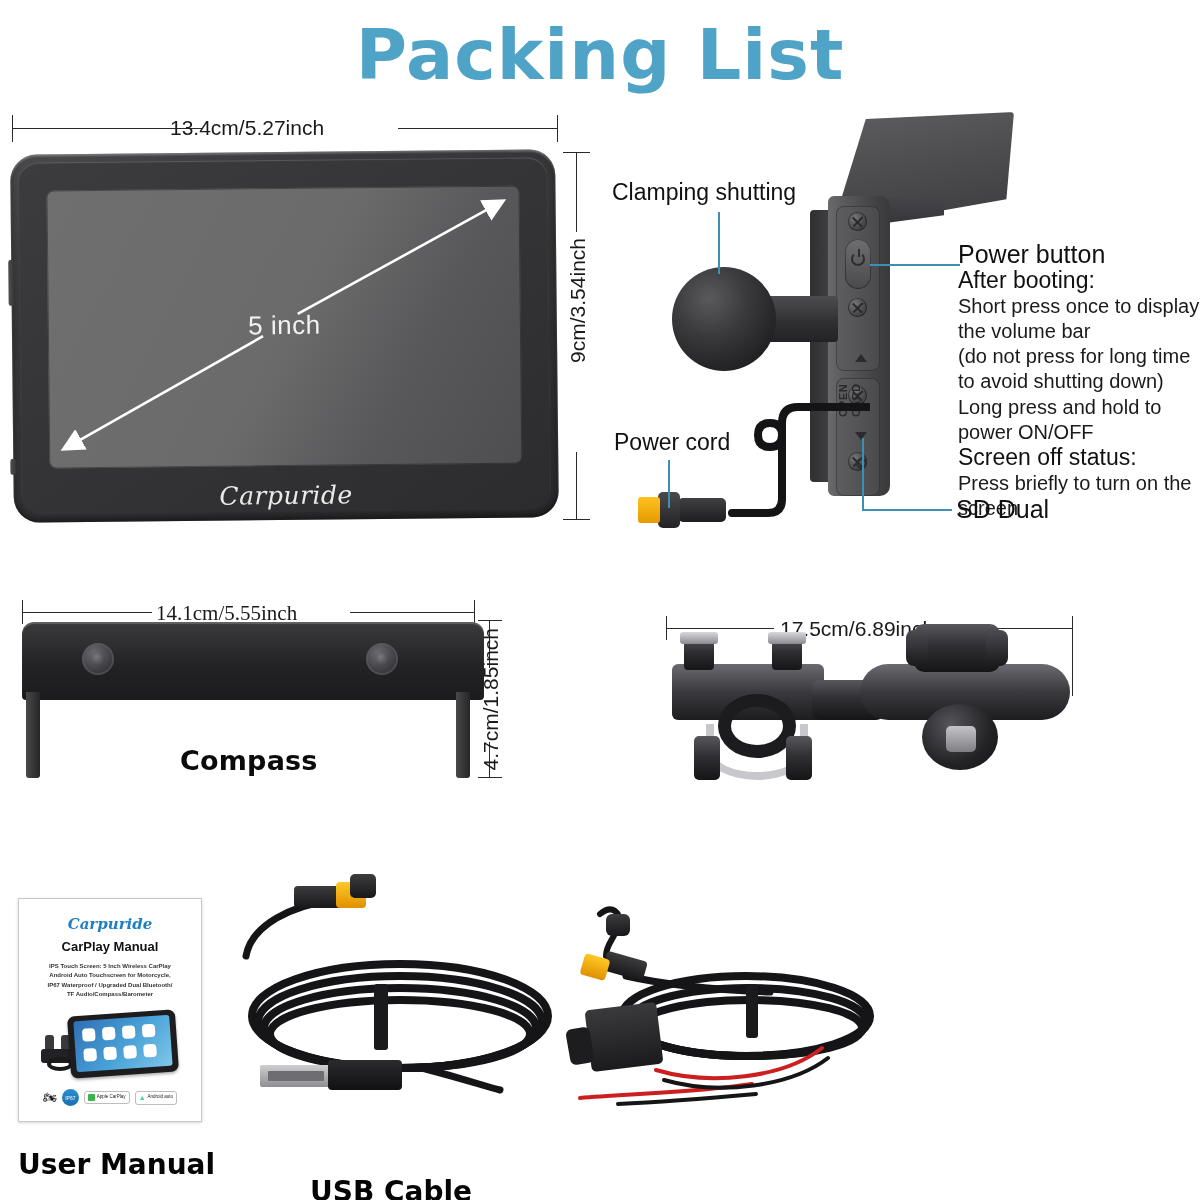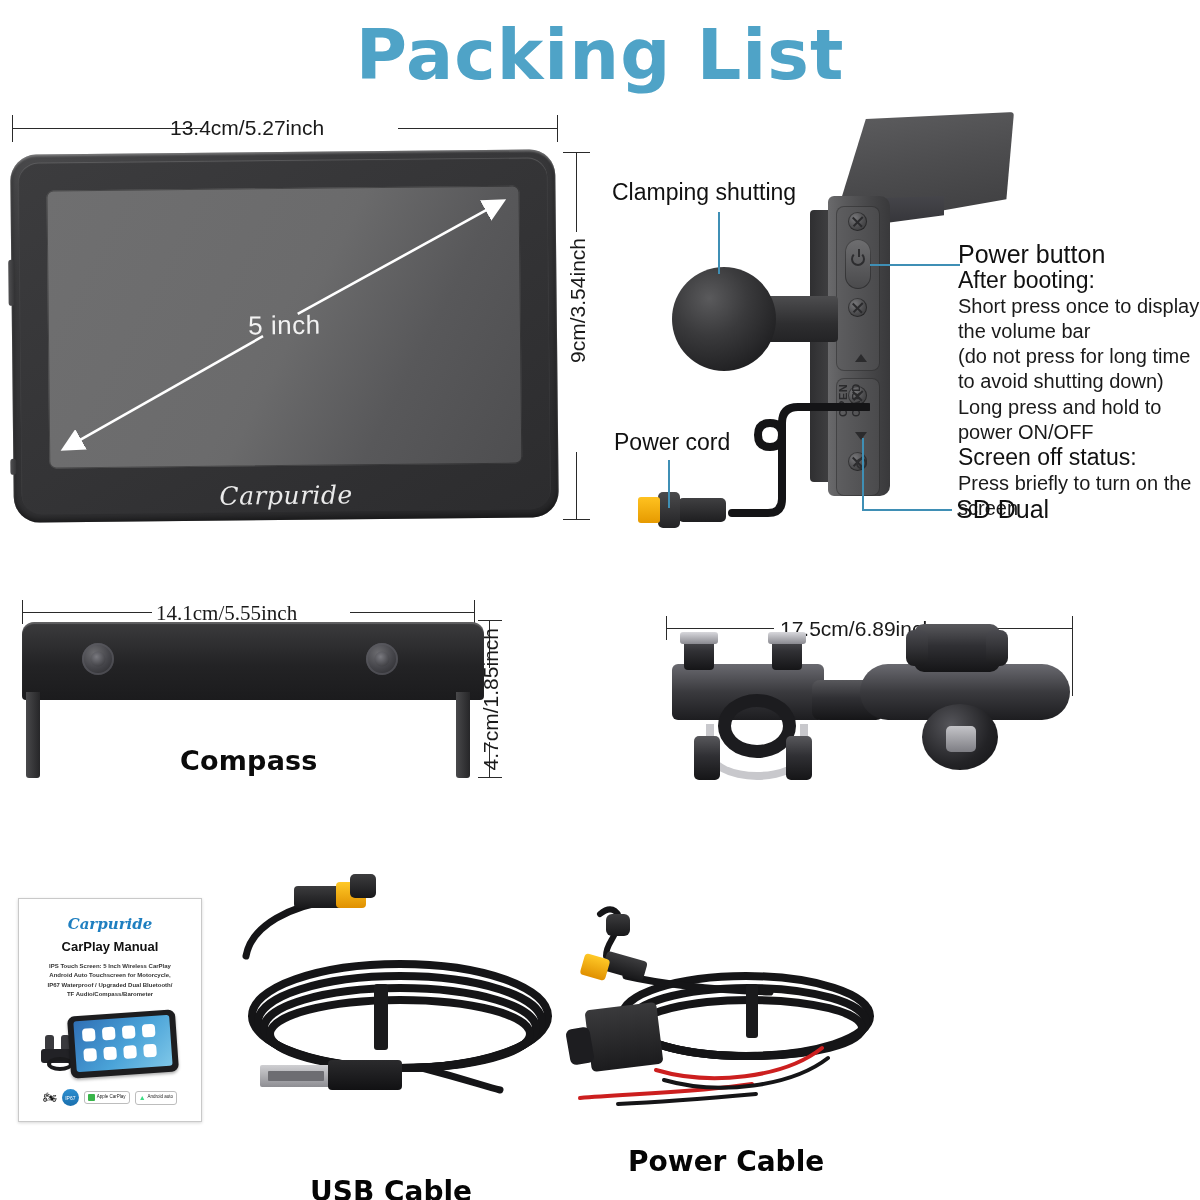--- a/index.html
+++ b/index.html
@@ -529,16 +529,16 @@
       </g>
     </svg>
     <div class="cable-tie" style="left:186px; top:86px; width:12px; height:54px;"></div>
     <div id="fuse-box"></div>
     <div class="abs" style="left:8px; top:130px; width:24px; height:36px; border-radius:6px; background:#1d1d20; transform:rotate(-10deg);"></div>
     <div class="wp-connector-black" style="left:44px; top:58px; width:42px; height:20px; transform:rotate(16deg);"></div>
     <div class="wp-connector-yellow" style="left:22px; top:58px; width:26px; height:22px; transform:rotate(16deg);"></div>
     <div class="wp-connector-black" style="left:46px; top:16px; width:24px; height:22px; border-radius:6px;"></div>
   </div>
 
+  <div class="abs bottom-label" style="left:18px; top:1148px;">User Manual</div>
   <div class="abs bottom-label" style="left:310px; top:1148px;margin-top:27px;">USB Cable</div>
-  <div class="abs bottom-label" style="left:628px; top:1145px;">Power Cable</div>
 
 </div>
 
 </body></html>

